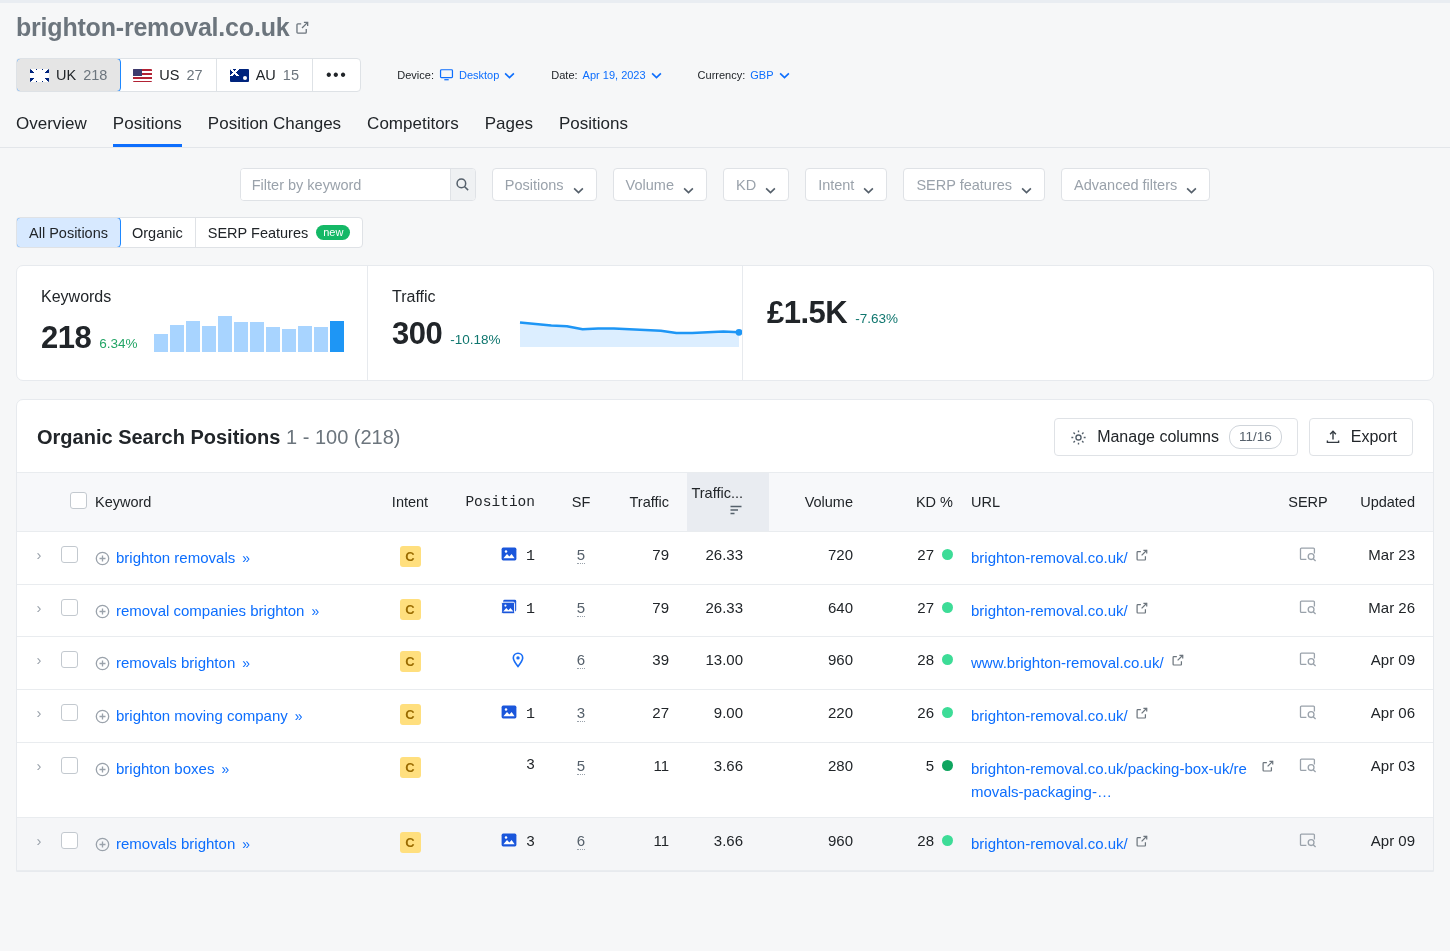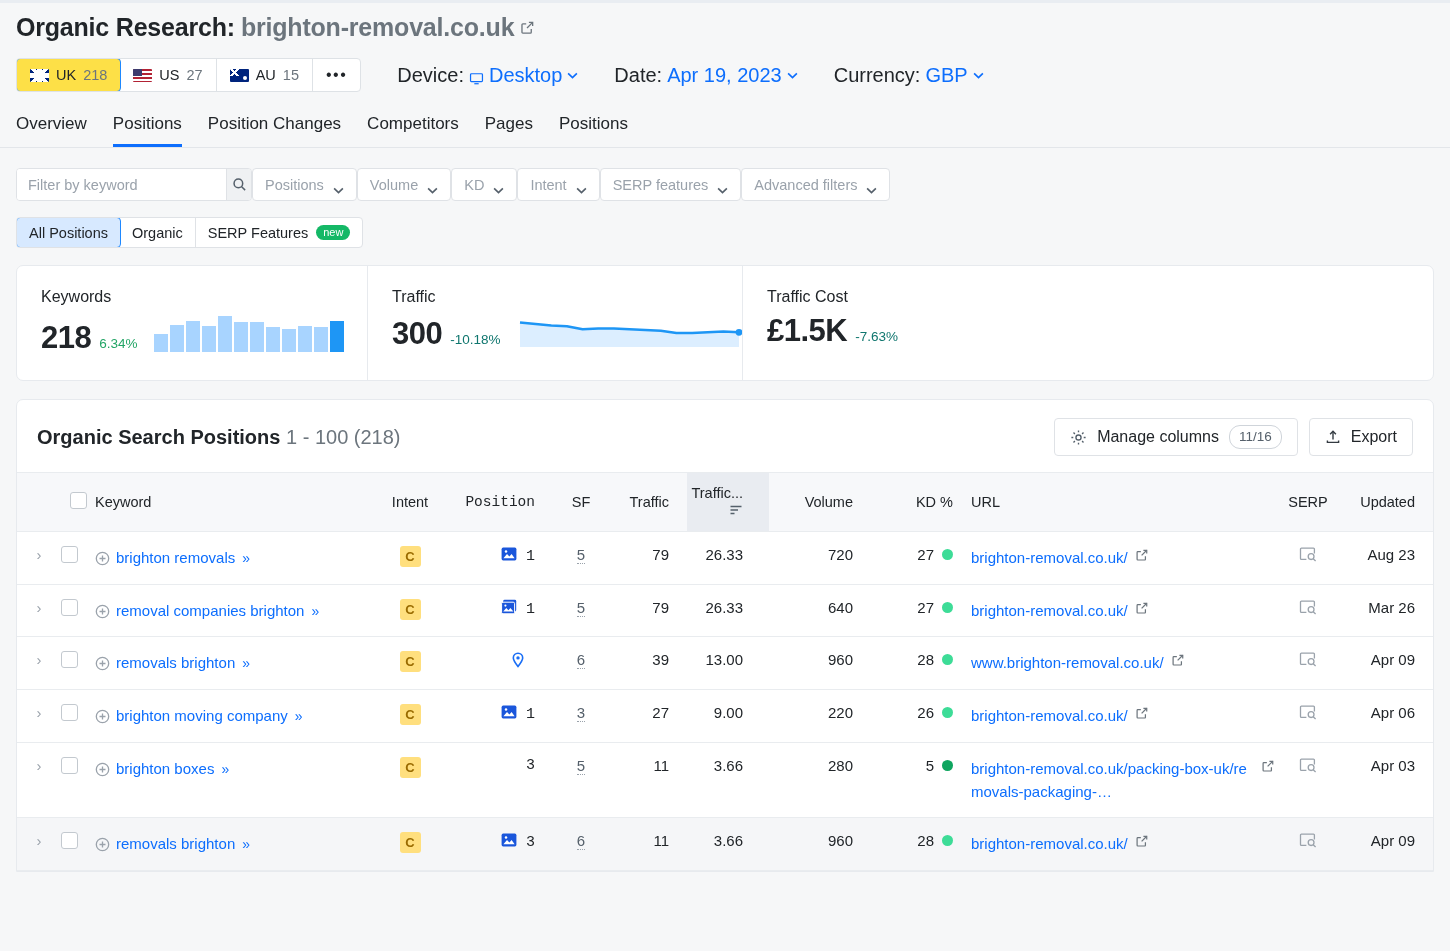--- a/index.html
+++ b/index.html
@@ -28,21 +28,21 @@
     display:flex; border:1px solid #dee2e6; border-radius:4px; overflow:hidden;
     background:#fff; height:34px;
   }
   .db-item {
     display:flex; align-items:center; gap:7px;
     padding:0 13px; font-size:14.5px; cursor:pointer;
     border-right:1px solid #dee2e6; color:#212529;
   }
   .db-item:last-child { border-right:none; }
   .db-item.active {
-    background:#fde047; border:1px solid #1e88ff; margin:-1px;
+    background:#e5e5e5; border:1px solid #1e88ff; margin:-1px;
     border-radius:4px; position:relative; z-index:2;
   }
   .db-item .cnt { color:#6c757d; }
   .db-dots { padding:0 13px; display:flex; align-items:center; letter-spacing:1.5px;
              font-size:16px; color:#212529; cursor:pointer; }
   .flag { width:19px; height:13px; border-radius:1px; display:block; flex:none;
           position:relative; overflow:hidden; }
   .flag-uk { background:#00247d; }
   .flag-uk::before { content:""; position:absolute; inset:0;
     background:
@@ -63,35 +63,35 @@
     background:#3c3b6e; }
   .flag-au { background:#00247d; }
   .flag-au::before { content:""; position:absolute; left:0; top:0; width:9px; height:7px;
     background:
       linear-gradient(45deg, transparent 40%, #fff 40%, #fff 60%, transparent 60%),
       linear-gradient(-45deg, transparent 40%, #fff 40%, #fff 60%, transparent 60%);
   }
   .flag-au::after { content:""; position:absolute; right:2px; bottom:2px; width:4px; height:4px;
     background:#fff; border-radius:50%; }
 
-  .meta { display:flex; align-items:center; gap:5px; font-size:20px; margin-left:36px; }
+  .meta { display:flex; align-items:center; gap:5px; font-size:11px; margin-left:36px; }
   .meta .lbl { color:#212529; }
   .meta .val { color:#0d6efd; cursor:pointer; }
   .chev { width:11px; height:7px; display:inline-block; color:#0d6efd; }
   .chev svg { display:block; }
   .monitor-ico { width:15px; height:14px; color:#0d6efd; display:inline-block; }
 
   
   .navtabs { display:flex; gap:26px; padding:0 16px; margin-top:22px;
              border-bottom:1px solid #e3e6ea; }
   .navtab { font-size:17px; padding-bottom:13px; cursor:pointer; color:#212529; }
   .navtab.active { color:#212529; box-shadow: inset 0 -3px 0 0 #0d6efd; }
 
   
-  .filters { display:flex; align-items:center; gap:0; padding:20px 16px 0 16px; }
+  .filters { display:flex; align-items:center; gap:16px; padding:20px 16px 0 16px;justify-content:center; }
   .search-box { display:flex; height:33px; border:1px solid #dfe2e6; border-radius:4px;
                 overflow:hidden; background:#fff; width:236px; }
   .search-box input { border:none; outline:none; flex:1; padding:0 11px; font-size:14.5px;
                       font-family:"Liberation Sans",sans-serif; color:#212529; }
   .search-box input::placeholder { color:#9aa2ab; }
   .search-btn { width:36px; background:#eff1f3; border-left:1px solid #dfe2e6;
                 display:flex; align-items:center; justify-content:center; cursor:pointer; }
   .search-btn svg { color:#55606b; }
   .fbtn { height:33px; border:1px solid #dfe2e6; border-radius:4px; background:#fff;
           display:flex; align-items:center; gap:9px; padding:0 12px; font-size:14.5px;
@@ -187,21 +187,20 @@
   .sort-ico { display:inline-block; vertical-align:-2px; margin-left:5px; color:#55606b; }
   .ico { display:block; }
 </style>
 </head>
 <body>
 
 <div class="topline"></div>
 
 <div class="page-head">
   <div class="title">
-    <span>Organic Research:</span>
     <span class="dom">brighton-removal.co.uk</span>
     <span class="ext-link-ico">
       <svg viewBox="0 0 16 16" width="15" height="15" fill="none" stroke="currentColor" stroke-width="1.4">
         <path d="M9.5 2.5H13.5V6.5"></path>
           <path d="M13.5 2.5L7.5 8.5"></path>
         <path d="M12 9.5v3.6a.9.9 0 0 1-.9.9H3a.9.9 0 0 1-.9-.9V5a.9.9 0 0 1 .9-.9h3.6"></path>
       </svg>
     </span>
   </div>
 
@@ -378,21 +377,20 @@
         <svg id="spark-svg" viewBox="0 0 225 34" width="225" height="34" preserveAspectRatio="none">
             <path d="M1.0 7.5 L16.6 9.0 L32.3 10.5 L47.9 11.3 L63.6 14.3 L79.2 13.5 L94.9 13.5 L110.5 14.3 L126.1 15.0 L141.8 15.8 L157.4 18.0 L173.1 18.0 L188.7 17.3 L204.4 16.5 L220.0 17.3 L220.0 32 L1.0 32 Z" fill="#dceeff"></path>
             <path d="M1.0 7.5 L16.6 9.0 L32.3 10.5 L47.9 11.3 L63.6 14.3 L79.2 13.5 L94.9 13.5 L110.5 14.3 L126.1 15.0 L141.8 15.8 L157.4 18.0 L173.1 18.0 L188.7 17.3 L204.4 16.5 L220.0 17.3" fill="none" stroke="#1e96f5" stroke-width="2.6" stroke-linejoin="round"></path>
             <circle cx="220.0" cy="17.3" r="3.4" fill="#1e96f5"></circle>
           </svg>
       </div>
     </div>
   </div>
 
   <div class="sum-cell c3">
-    <div class="sum-label">Traffic Cost</div>
     <div class="sum-row">
       <div class="sum-val">£1.5K</div>
       <div class="sum-delta delta-dn">-7.63%</div>
     </div>
   </div>
 </div>
 
 <div class="tcard">
   <div class="tbar">
     <div class="tbar-title">
@@ -503,21 +501,21 @@
                   <path d="M13.4 2.6 7.6 8.4"></path>
                   <path d="M11.9 9.4v3.5a.8.8 0 0 1-.8.8H3.2a.8.8 0 0 1-.8-.8V5a.8.8 0 0 1 .8-.8h3.5"></path>
                 </svg></span>
             </div>
           </td>
           <td class="c-serp"><span class="serp-ico"><svg viewBox="0 0 18 16" width="18" height="16" fill="none" stroke="currentColor" stroke-width="1.3">
                 <path d="M15.4 7.4V3.1a.9.9 0 0 0-.9-.9H2.4a.9.9 0 0 0-.9.9v9.4c0 .5.4.9.9.9h5"></path>
                 <circle cx="12.1" cy="10.6" r="2.9"></circle>
                 <path d="M14.2 12.7 16.6 15"></path>
               </svg></span></td>
-          <td class="c-upd">Aug 23</td>
+          <td class="c-upd">Mar 23</td>
         </tr>
         <tr>
           <td class="c-exp"><span class="caret">›</span></td>
           <td class="c-chk"><span class="chk"></span></td>
           <td class="c-kw">
             <div class="kw-cell">
               <span class="plus-ico"><svg viewBox="0 0 16 16" width="15" height="15" fill="none" stroke="currentColor" stroke-width="1.4">
                   <circle cx="8" cy="8" r="6.6"></circle>
                   <path d="M8 4.8v6.4M4.8 8h6.4"></path>
                 </svg></span>

